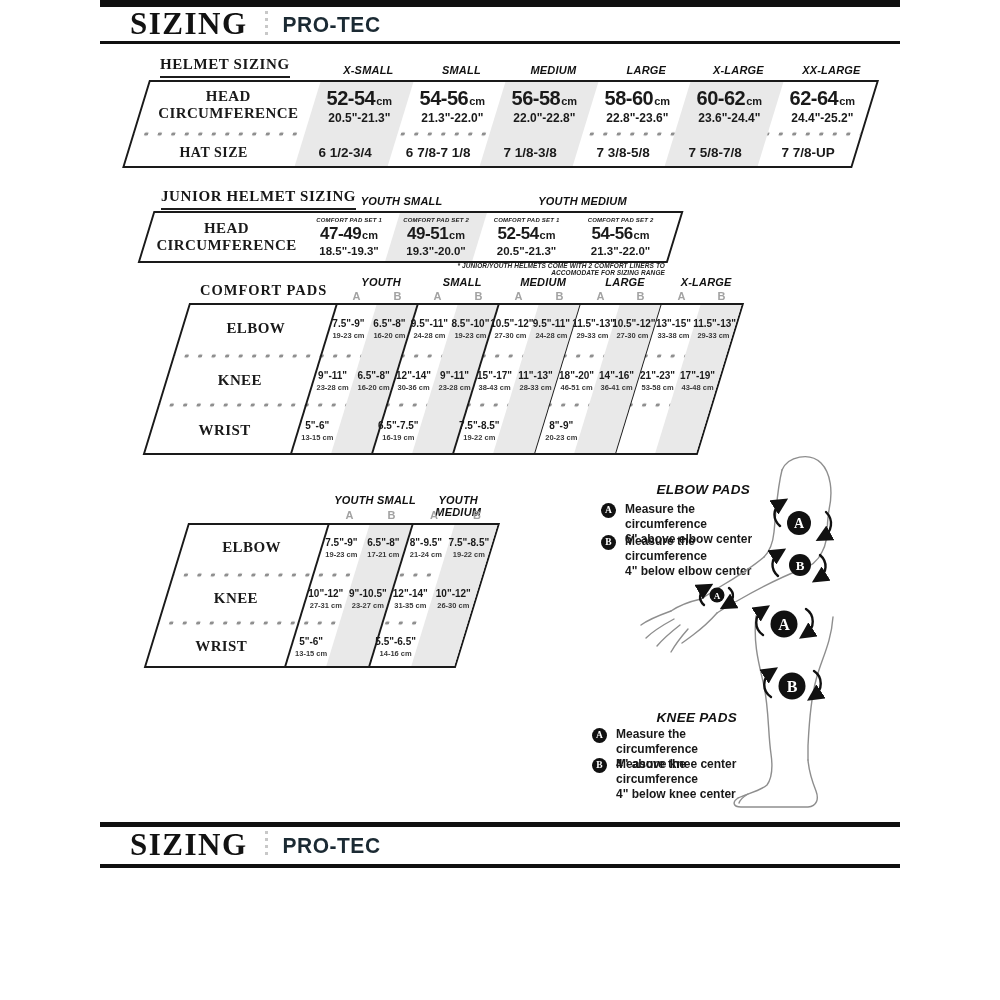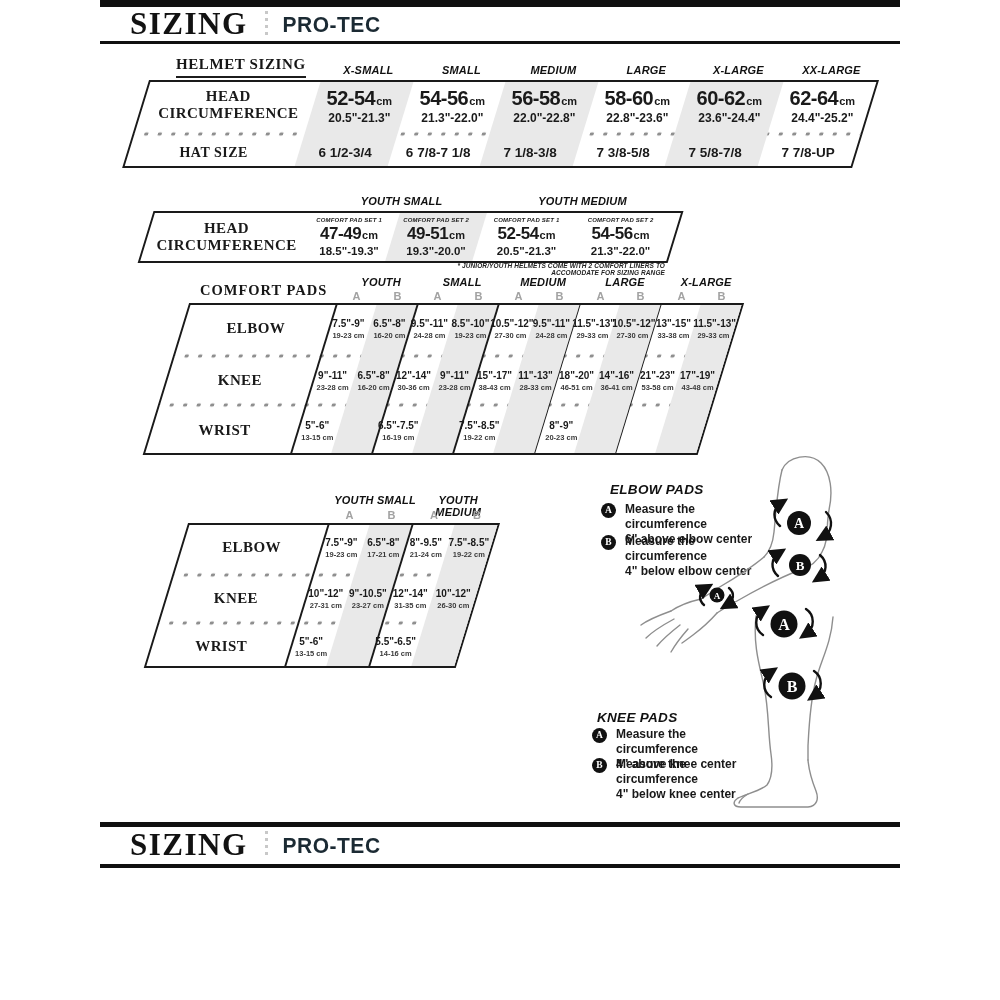--- a/index.html
+++ b/index.html
@@ -42,21 +42,21 @@
   .inches.jr{font-size:11.5px;}
   .padset{font-style:italic;font-weight:800;font-size:6px;letter-spacing:0.2px;margin-bottom:1px;}
   .cin{font-weight:800;font-size:10px;line-height:1.2;}
   .ccm{font-weight:700;font-size:7.5px;color:#3a3a3a;margin-top:1px;}
   .dotrow{background-image:radial-gradient(circle,#8f8f8f 1.7px,transparent 1.9px);
           background-size:13.5px 8px;background-repeat:repeat-x;background-position:5px 50%;}
   .footnote{position:absolute;font-style:italic;font-weight:800;font-size:6.5px;letter-spacing:0.1px;
             color:#222;text-align:right;}
   
   .guide-title{position:absolute;font-style:italic;font-weight:800;font-size:13.5px;letter-spacing:0.3px;
-               text-align:left;color:#111;}
+               text-align:right;color:#111;}
   .step{position:absolute;display:flex;align-items:flex-start;}
   .mini-badge{width:15px;height:15px;border-radius:50%;background:#111;color:#fff;flex:0 0 15px;
               font-family:"Liberation Serif",serif;font-weight:700;font-size:9.5px;line-height:15px;
               text-align:center;margin-right:9px;margin-top:1px;}
   .step-text{font-weight:700;font-size:12px;line-height:1.25;color:#181818;}
   svg .fig{stroke:#8e8e8e;stroke-width:1.4;fill:none;stroke-linecap:round;}
   svg .arr{stroke:#111;stroke-width:2.4;fill:none;stroke-linecap:round;}
   svg .badge{fill:#111;}
   svg .btxt{fill:#fff;font-family:"Liberation Serif",serif;font-weight:700;text-anchor:middle;}
 </style>
@@ -66,21 +66,21 @@
 <div class="page">
 
   <div class="bar" style="left:100px;top:0;width:800px;height:7px"></div>
   <div class="brandrow" style="left:100px;top:7px;width:800px;height:34px">
     <span class="sizing-title">SIZING</span>
     <span class="dotdiv"></span>
     <span class="logo">PRO-TEC</span>
   </div>
   <div class="bar" style="left:100px;top:41px;width:800px;height:3px"></div>
 
-  <div class="sect-title underl" style="left:176px;top:56px">HELMET SIZING</div>
+  <div class="sect-title underl" style="left:160px;top:56px">HELMET SIZING</div>
 
   <div class="skewwrap" style="left:140px;top:55px;width:730px;height:109px">
     <div class="band" style="height:21px;align-items:flex-end;padding-bottom:4px">
       <div style="width:170px"></div>
       <div class="bcol" style="width:92.6px">
           <span class="us szlab">X-SMALL</span>
         </div>
       <div class="bcol" style="width:92.6px">
           <span class="us szlab">SMALL</span>
         </div>
@@ -164,20 +164,21 @@
         <div class="tcell" style="width:92.6px">
             <div class="us hat">7 5/8-7/8</div>
           </div>
         <div class="tcell" style="width:92.6px">
             <div class="us hat">7 7/8-UP</div>
           </div>
       </div>
     </div>
   </div>
 
+  <div class="sect-title underl" style="left:161px;top:188px">JUNIOR HELMET SIZING</div>
 
   <div class="skewwrap" style="left:150px;top:186px;width:530px;height:73px">
     <div class="band" style="height:21px;align-items:flex-end;padding-bottom:4px">
       <div style="width:158px"></div>
       <div class="bcol" style="width:174px">
           <span class="us szlab">YOUTH SMALL</span>
         </div>
       <div class="bcol" style="width:188px">
           <span class="us szlab">YOUTH MEDIUM</span>
         </div>

